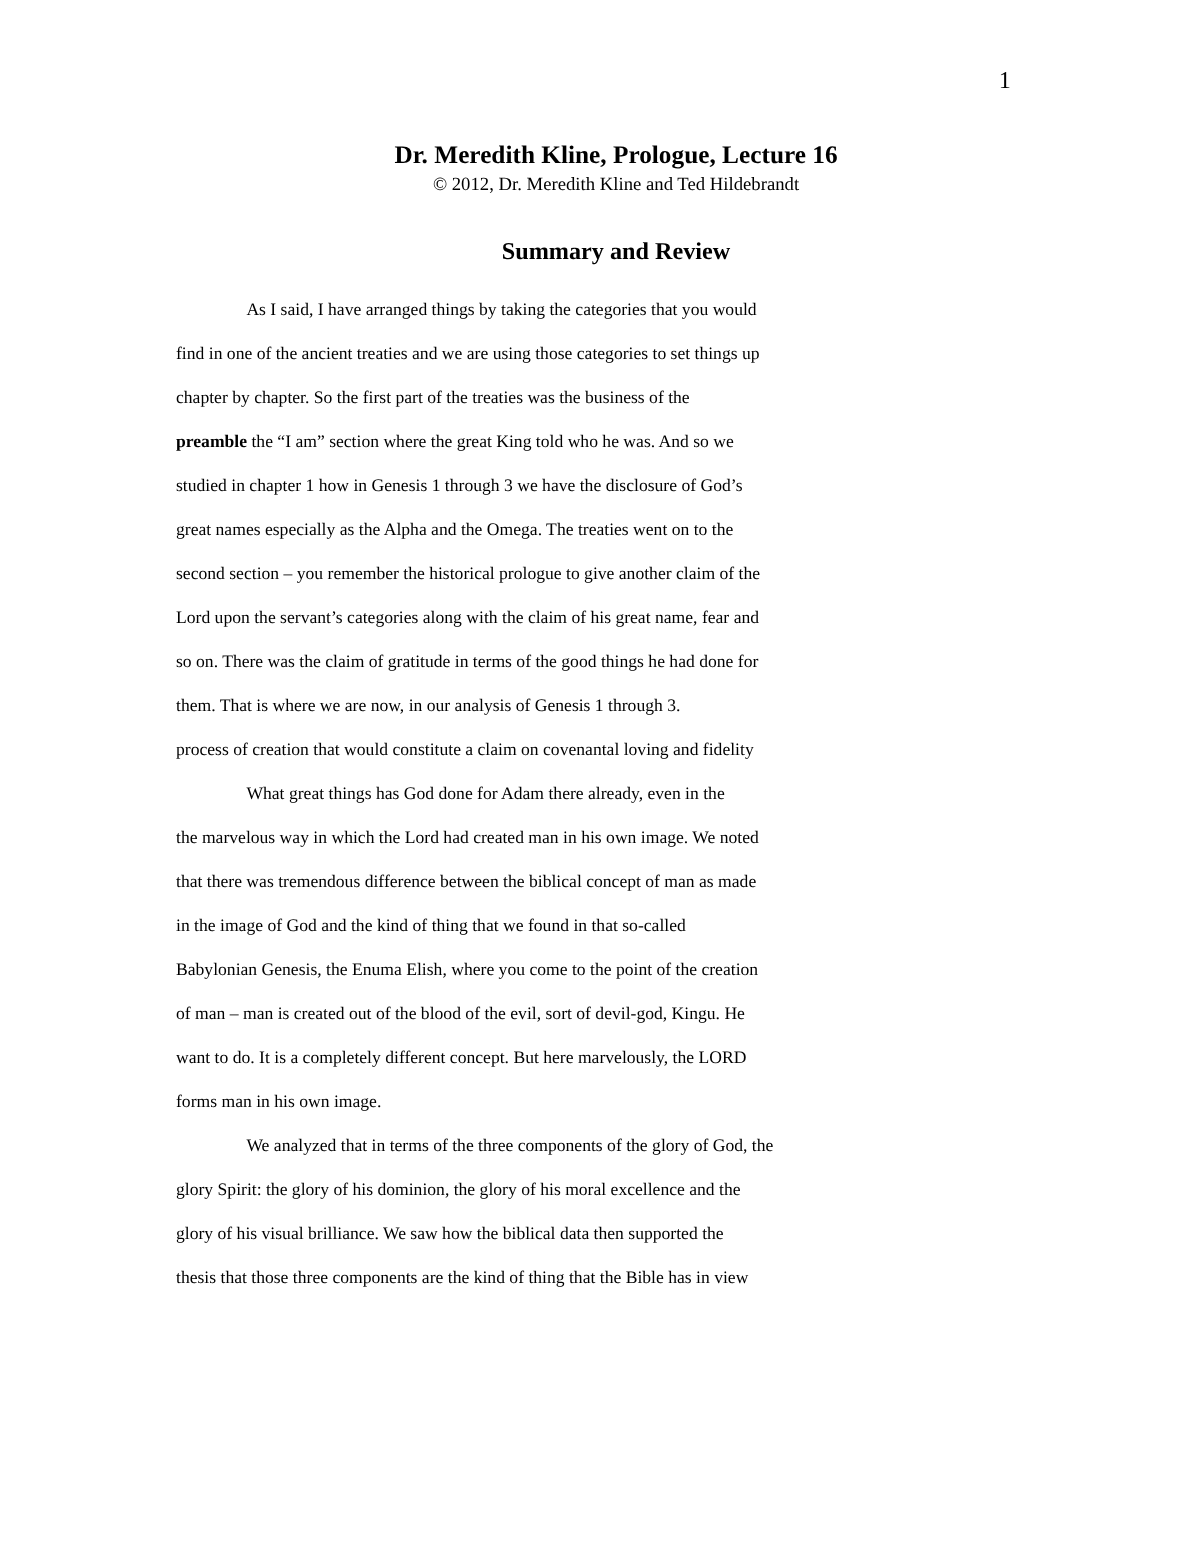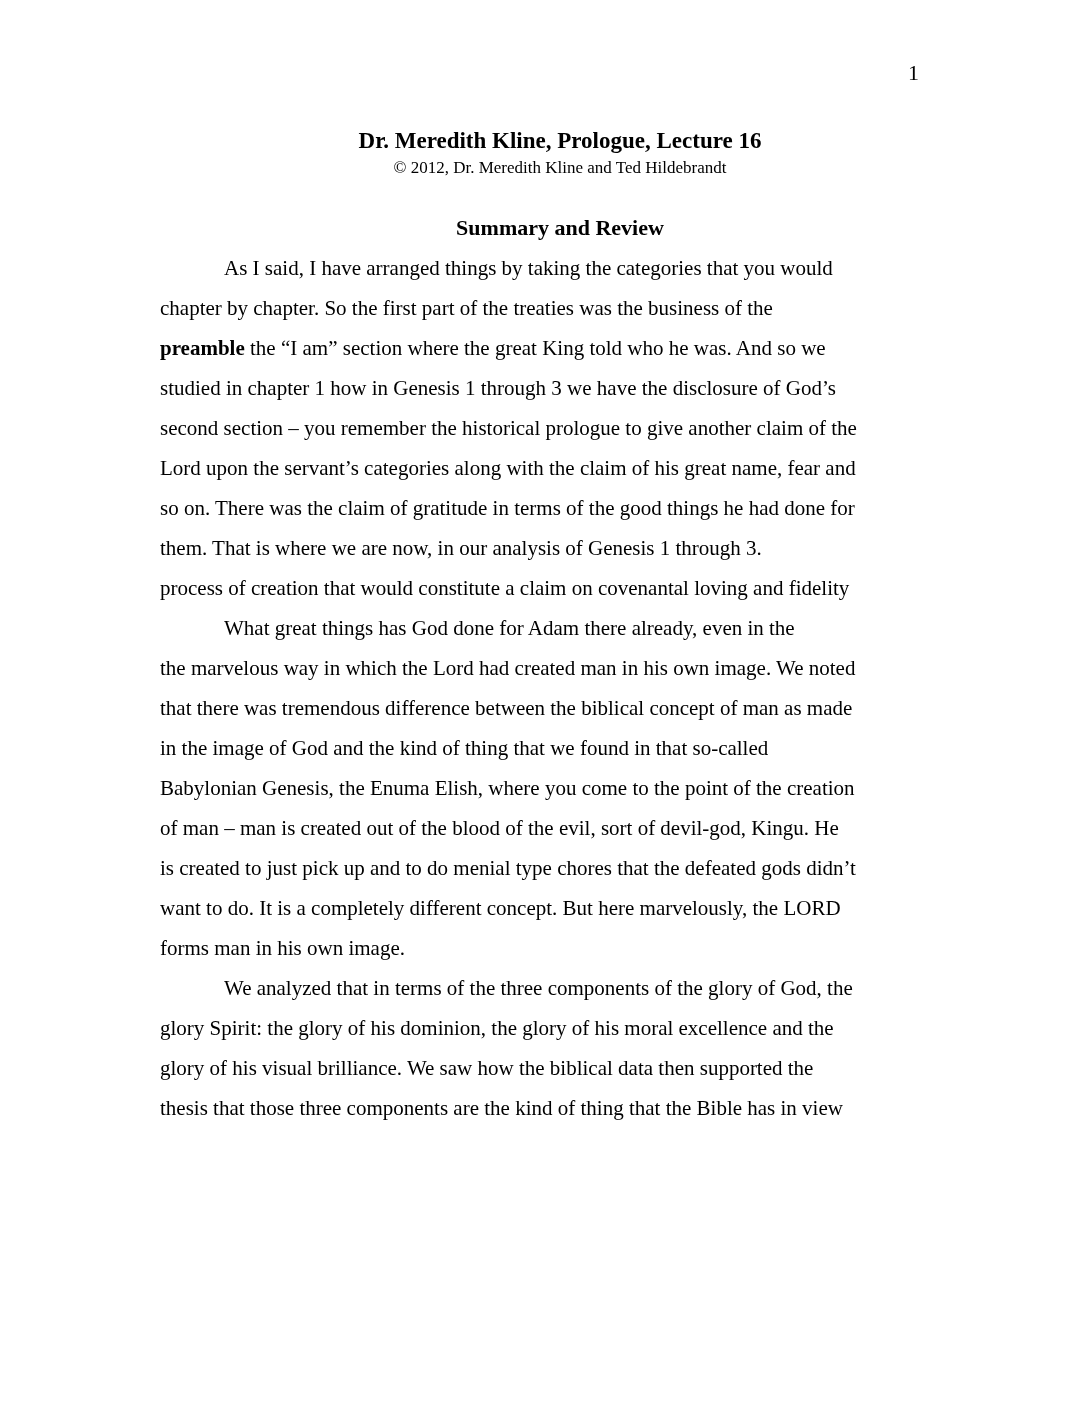--- a/index.html
+++ b/index.html
@@ -42,24 +42,24 @@
     line-height: 24px;
   }
   .section-heading {
     top: 214px;
     font-weight: bold;
     font-size: 22px;
     line-height: 28px;
   }
   .body-text {
     position: absolute;
-    top: 248px;
+    top: 262px;
     left: 160px;
     width: 790px;
-    font-size: 21px;
+    font-size: 16px;
   }
   .line {
     height: 40px;
     line-height: 40px;
     white-space: nowrap;
   }
   .line.indent {
     padding-left: 64px;
   }
   .bold {
@@ -74,35 +74,36 @@
 
   <div class="centered doc-header">
     <div class="doc-title">Dr. Meredith Kline, Prologue, Lecture 16</div>
     <div class="copyright">© 2012, Dr. Meredith Kline and Ted Hildebrandt</div>
   </div>
 
   <div class="centered section-heading">Summary and Review</div>
 
   <div class="body-text">
       <div class="line indent"><span>As I said, I have arranged things by taking the categories that you would</span></div>
+      <div class="line"><span>find in one of the ancient treaties and we are using those categories to set things up</span></div>
       <div class="line"><span>chapter by chapter. So the first part of the treaties was the business of the</span></div>
       <div class="line"><span class="bold">preamble</span><span> the “I am” section where the great King told who he was. And so we</span></div>
       <div class="line"><span>studied in chapter 1 how in Genesis 1 through 3 we have the disclosure of God’s</span></div>
+      <div class="line"><span>great names especially as the Alpha and the Omega. The treaties went on to the</span></div>
       <div class="line"><span>second section – you remember the historical prologue to give another claim of the</span></div>
       <div class="line"><span>Lord upon the servant’s categories along with the claim of his great name, fear and</span></div>
       <div class="line"><span>so on. There was the claim of gratitude in terms of the good things he had done for</span></div>
       <div class="line"><span>them. That is where we are now, in our analysis of Genesis 1 through 3.</span></div>
       <div class="line"><span>process of creation that would constitute a claim on covenantal loving and fidelity</span></div>
       <div class="line indent"><span>What great things has God done for Adam there already, even in the</span></div>
       <div class="line"><span>the marvelous way in which the Lord had created man in his own image. We noted</span></div>
       <div class="line"><span>that there was tremendous difference between the biblical concept of man as made</span></div>
       <div class="line"><span>in the image of God and the kind of thing that we found in that so-called</span></div>
       <div class="line"><span>Babylonian Genesis, the Enuma Elish, where you come to the point of the creation</span></div>
       <div class="line"><span>of man – man is created out of the blood of the evil, sort of devil-god, Kingu. He</span></div>
-      <div class="line"><span>is created to just pick up and to do menial type chores that the defeated gods didn’t</span></div>
       <div class="line"><span>want to do. It is a completely different concept. But here marvelously, the LORD</span></div>
       <div class="line"><span>forms man in his own image.</span></div>
       <div class="line indent"><span>We analyzed that in terms of the three components of the glory of God, the</span></div>
       <div class="line"><span>glory Spirit: the glory of his dominion, the glory of his moral excellence and the</span></div>
       <div class="line"><span>glory of his visual brilliance. We saw how the biblical data then supported the</span></div>
       <div class="line"><span>thesis that those three components are the kind of thing that the Bible has in view</span></div>
     </div>
 </div>
 
 </body></html>

